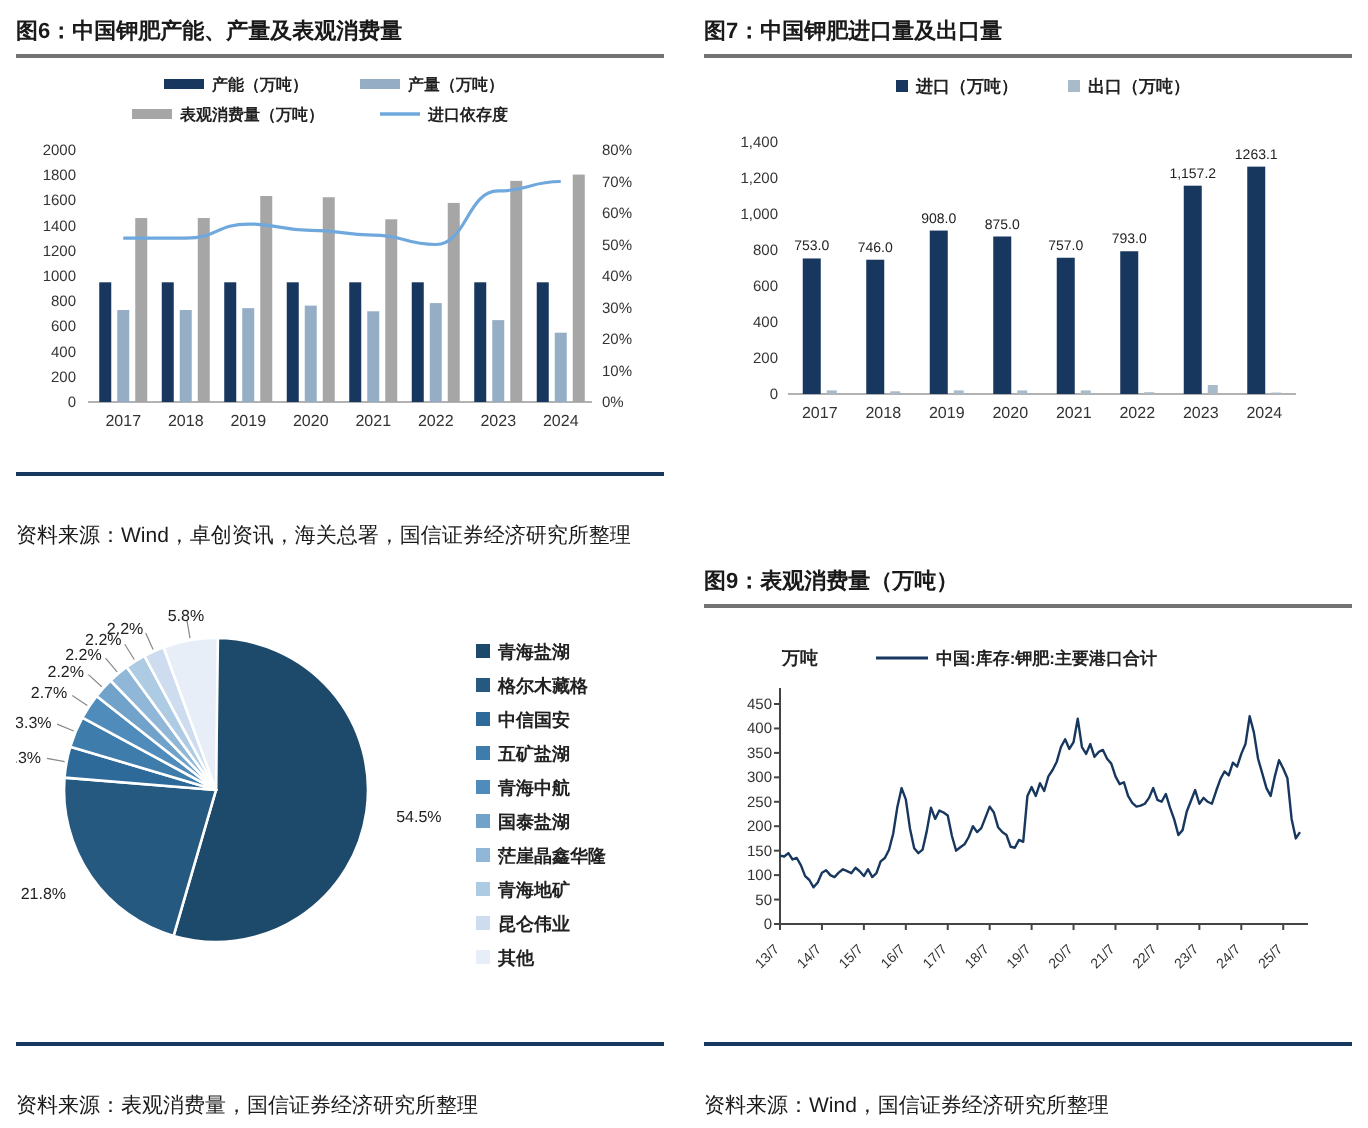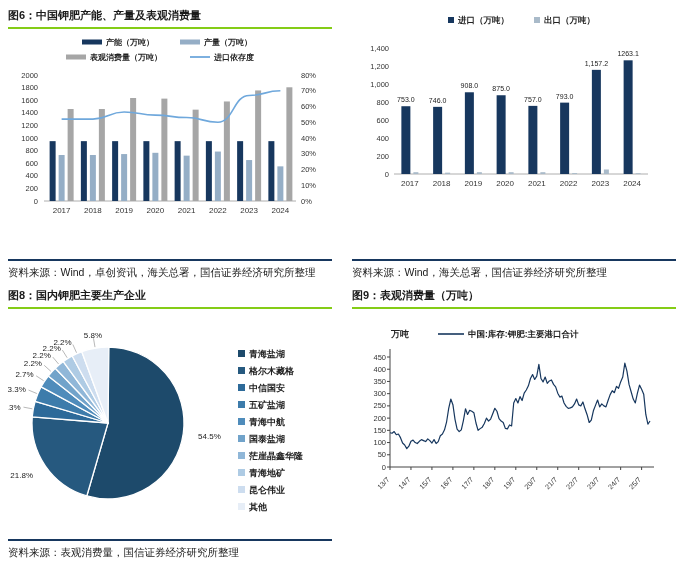--- a/index.html
+++ b/index.html
@@ -2,23 +2,23 @@
 <html><head>
 <meta charset="utf-8">
 <style>
   html,body{margin:0;padding:0;background:#ffffff;}
   body{font-family:"Liberation Sans",sans-serif;color:#1a1a1a;}
   .page{width:684px;height:564px;box-sizing:border-box;padding:6px 8px 4px 8px;
         display:grid;grid-template-columns:1fr 1fr;grid-template-rows:1fr 1fr;
         column-gap:20px;row-gap:6px;}
   .panel{display:flex;flex-direction:column;min-width:0;}
   .ptitle{font-size:11px;font-weight:bold;margin:0;padding:2px 0 4px 0;
-          border-bottom:2px solid #84cc16;letter-spacing:0;}
+          border-bottom:2px solid #737373;letter-spacing:0;}
   .chart-box{flex:1;padding-top:2px;overflow:hidden;}
-  .psource{margin-top:auto;border-top:2px solid #17375E;padding-top:5px;
+  .psource{margin-top:auto;border-top:2px solid #17375E;padding-top:23px;
            font-size:10.5px;}
   svg{display:block;}
   svg text{font-family:"Liberation Sans",sans-serif;}
 </style>
 </head>
 <body>
 
 <div class="page">
 
   <section class="panel">
@@ -86,20 +86,21 @@
           <rect x="260.375" y="110.15" width="6" height="59.849999999999994" fill="#17375E"></rect>
           <rect x="269.375" y="135.35" width="6" height="34.650000000000006" fill="#95AEC6"></rect>
           <rect x="278.375" y="56.28500000000001" width="6" height="113.71499999999999" fill="#A6A6A6"></rect>
           <path d="M53.625,88.1 C69.25,88.1 69.25,88.1 84.875,88.1 C100.5,88.1 100.5,81.01249999999999 116.125,81.01249999999999 C131.75,81.01249999999999 131.75,84.1625 147.375,84.1625 C163,84.1625 163,86.525 178.625,86.525 C194.25,86.525 194.25,91.25 209.875,91.25 C225.5,91.25 225.5,64.475 241.125,64.475 C256.75,64.475 256.75,59.75 272.375,59.75" stroke="#6FA8DC" stroke-width="1.6" fill="none"></path>
         </svg>
     </div>
     <div class="psource">资料来源：Wind，卓创资讯，海关总署，国信证券经济研究所整理</div>
   </section>
 
   <section class="panel">
+    <h3 class="ptitle">图7：中国钾肥进口量及出口量</h3>
     <div class="chart-box">
       <svg id="svg1" width="324" height="205" viewBox="0 0 324 205">
           <rect x="96" y="9" width="6" height="6" fill="#17375E"></rect>
           <text x="106" y="15" font-size="8.5" fill="#222" text-anchor="start" font-weight="bold">进口（万吨）</text>
           <rect x="182" y="9" width="6" height="6" fill="#A9BAC9"></rect>
           <text x="192" y="15" font-size="8.5" fill="#222" text-anchor="start" font-weight="bold">出口（万吨）</text>
           <text x="37" y="168.5" font-size="7.5" fill="#333" text-anchor="end">0</text>
           <text x="37" y="150.5" font-size="7.5" fill="#333" text-anchor="end">200</text>
           <text x="37" y="132.5" font-size="7.5" fill="#333" text-anchor="end">400</text>
           <text x="37" y="114.5" font-size="7.5" fill="#333" text-anchor="end">600</text>
@@ -135,25 +136,23 @@
           <rect x="220.125" y="165.1" width="5" height="0.9000000000000057" fill="#A9BAC9"></rect>
           <text x="212.625" y="90.63000000000001" font-size="7" fill="#222" text-anchor="middle">793.0</text>
           <rect x="239.875" y="61.85199999999999" width="9" height="104.14800000000001" fill="#17375E"></rect>
           <rect x="251.875" y="161.5" width="5" height="4.5" fill="#A9BAC9"></rect>
           <text x="244.375" y="57.85199999999999" font-size="7" fill="#222" text-anchor="middle">1,157.2</text>
           <rect x="271.625" y="52.32100000000001" width="9" height="113.67899999999999" fill="#17375E"></rect>
           <rect x="283.625" y="165.28" width="5" height="0.7199999999999989" fill="#A9BAC9"></rect>
           <text x="276.125" y="48.32100000000001" font-size="7" fill="#222" text-anchor="middle">1263.1</text>
         </svg>
     </div>
-    <div class="psource">资料来源：Wind，海关总署，国信证券经济研究所整理</div>
-  </section>
-
-  <section class="panel">
-    <h3 class="ptitle">图8：国内钾肥主要生产企业</h3>
+  </section>
+
+  <section class="panel">
     <div class="chart-box">
       <svg id="svg2" width="324" height="215" viewBox="0 0 324 215">
           <path d="M100,112 L100,36 A76,76 0 1 1 78.79667594101858,184.98232011144768 Z" fill="#1D4A6B" stroke="#ffffff" stroke-width="1.3" stroke-linejoin="round"></path>
           <text x="190.09215285220674" y="127.82201210632003" font-size="8" fill="#222" text-anchor="start">54.5%</text>
           <path d="M100,112 L78.79667594101858,184.98232011144768 A76,76 0 0 1 24.253389469413733,105.79911352082001 Z" fill="#26597F" stroke="#ffffff" stroke-width="1.3" stroke-linejoin="round"></path>
           <text x="25.058533615813104" y="166.62147437053483" font-size="8" fill="#222" text-anchor="end">21.8%</text>
           <path d="M100,112 L24.253389469413733,105.79911352082001 A76,76 0 0 1 27.15234403467943,90.33853605228181 Z" fill="#2D6A99" stroke="#ffffff" stroke-width="1.3" stroke-linejoin="round"></path>
           <line x1="24.31892698380679" y1="97.80932746070035" x2="15.473087280615388" y2="96.15067742363934" stroke="#888" stroke-width="0.6"></line>
           <text x="12.524474046218245" y="98.59779407795234" font-size="8" fill="#222" text-anchor="end">3.3%</text>
           <path d="M100,112 L27.15234403467943,90.33853605228181 A76,76 0 0 1 33.17196042551771,75.80589652123666 Z" fill="#3D7CAB" stroke="#ffffff" stroke-width="1.3" stroke-linejoin="round"></path>
@@ -253,15 +252,16 @@
           <text x="226.70967741935485" y="169" font-size="7" fill="#333" text-anchor="end" transform="rotate(-45 226.70967741935485 169)">22/7</text>
           <line x1="247.67741935483872" y1="156" x2="247.67741935483872" y2="159" stroke="#444" stroke-width="1"></line>
           <text x="247.67741935483872" y="169" font-size="7" fill="#333" text-anchor="end" transform="rotate(-45 247.67741935483872 169)">23/7</text>
           <line x1="268.64516129032256" y1="156" x2="268.64516129032256" y2="159" stroke="#444" stroke-width="1"></line>
           <text x="268.64516129032256" y="169" font-size="7" fill="#333" text-anchor="end" transform="rotate(-45 268.64516129032256 169)">24/7</text>
           <line x1="289.61290322580646" y1="156" x2="289.61290322580646" y2="159" stroke="#444" stroke-width="1"></line>
           <text x="289.61290322580646" y="169" font-size="7" fill="#333" text-anchor="end" transform="rotate(-45 289.61290322580646 169)">25/7</text>
           <polyline points="38,121.77777777777777 40.096774193548384,122.26666666666667 42.193548387096776,120.55555555555554 44.29032258064516,123.73333333333333 46.38709677419355,123 48.483870967741936,126.66666666666667 50.58064516129032,132.04444444444445 52.67741935483871,134 54.774193548387096,137.66666666666666 56.87096774193549,135.22222222222223 58.96774193548387,130.33333333333334 61.064516129032256,129.11111111111111 63.16129032258064,131.55555555555554 65.25806451612902,132.53333333333333 67.35483870967742,130.33333333333334 69.45161290322581,128.62222222222223 71.54838709677419,129.6 73.64516129032259,130.57777777777778 75.74193548387098,127.88888888888889 77.83870967741936,129.6 79.93548387096774,132.04444444444445 82.03225806451613,128.62222222222223 84.12903225806451,132.53333333333333 86.2258064516129,130.57777777777778 88.32258064516128,124.71111111111111 90.41935483870968,123 92.51612903225806,118.84444444444443 94.61290322580645,110.77777777777777 96.70967741935485,97.33333333333334 98.80645161290323,88.04444444444445 100.90322580645162,93.66666666666667 103,108.33333333333333 105.09677419354838,118.11111111111111 107.19354838709677,120.55555555555554 109.29032258064517,118.84444444444443 111.38709677419355,109.55555555555556 113.48387096774194,97.82222222222222 115.58064516129032,103.44444444444444 117.6774193548387,99.28888888888889 119.7741935483871,100.26666666666665 121.87096774193549,101.73333333333333 123.96774193548387,112 126.06451612903226,119.33333333333334 128.16129032258064,117.62222222222222 130.25806451612902,116.15555555555557 132.35483870967744,112.48888888888888 134.4516129032258,107.11111111111111 136.5483870967742,110.04444444444445 138.64516129032256,108.08888888888889 140.74193548387098,102.71111111111111 142.83870967741936,97.33333333333334 144.93548387096774,100.26666666666665 147.03225806451613,107.6 149.1290322580645,110.04444444444445 151.2258064516129,111.51111111111112 153.32258064516128,117.37777777777778 155.4193548387097,117.86666666666667 157.51612903225805,113.95555555555555 159.61290322580646,114.93333333333334 161.70967741935482,91.95555555555556 163.80645161290323,87.55555555555556 165.90322580645162,91.95555555555556 168,85.6 170.09677419354838,89.5111111111111 172.19354838709677,82.17777777777778 174.29032258064515,79 176.38709677419354,74.84444444444445 178.48387096774192,67.51111111111112 180.58064516129033,63.60000000000001 182.67741935483872,68.48888888888888 184.7741935483871,65.06666666666666 186.8709677419355,53.33333333333333 188.96774193548387,67.51111111111112 191.06451612903226,70.93333333333334 193.16129032258064,66.04444444444444 195.25806451612902,72.4 197.3548387096774,69.95555555555555 199.4516129032258,68.97777777777777 201.5483870967742,73.37777777777778 203.6451612903226,75.82222222222222 205.74193548387098,82.17777777777778 207.83870967741936,86.08888888888889 209.93548387096774,85.1111111111111 212.03225806451613,91.95555555555556 214.1290322580645,95.37777777777778 216.2258064516129,97.33333333333334 218.32258064516128,96.84444444444443 220.41935483870967,95.86666666666667 222.51612903225808,92.93333333333334 224.61290322580646,88.04444444444445 226.70967741935485,93.91111111111111 228.80645161290323,94.88888888888889 230.90322580645162,90.97777777777777 233,97.82222222222222 235.09677419354838,103.6888888888889 237.19354838709677,111.51111111111112 239.29032258064515,109.06666666666666 241.38709677419354,99.77777777777779 243.48387096774192,94.39999999999999 245.58064516129033,89.02222222222221 247.67741935483872,95.86666666666667 249.7741935483871,92.93333333333334 251.8709677419355,94.88888888888889 253.96774193548387,95.86666666666667 256.06451612903226,89.5111111111111 258.1612903225806,83.64444444444445 260.258064516129,79.73333333333333 262.35483870967744,81.68888888888888 264.4516129032258,75.33333333333334 266.5483870967742,77.28888888888889 268.64516129032256,70.93333333333334 270.741935483871,66.04444444444444 272.8387096774194,52.111111111111114 274.93548387096774,60.17777777777778 277.0322580645161,73.37777777777778 279.1290322580645,80.71111111111111 281.2258064516129,88.04444444444445 283.3225806451613,91.95555555555556 285.41935483870964,82.17777777777778 287.51612903225805,74.11111111111111 289.61290322580646,78.26666666666667 291.7096774193549,83.15555555555555 293.80645161290323,103.44444444444444 295.9032258064516,113.22222222222223 298,110.04444444444445" fill="none" stroke="#17375E" stroke-width="1.2" stroke-linejoin="round"></polyline>
         </svg>
     </div>
+    <div class="psource">资料来源：Wind，国信证券经济研究所整理</div>
   </section>
 
 </div>
 
 </body></html>

